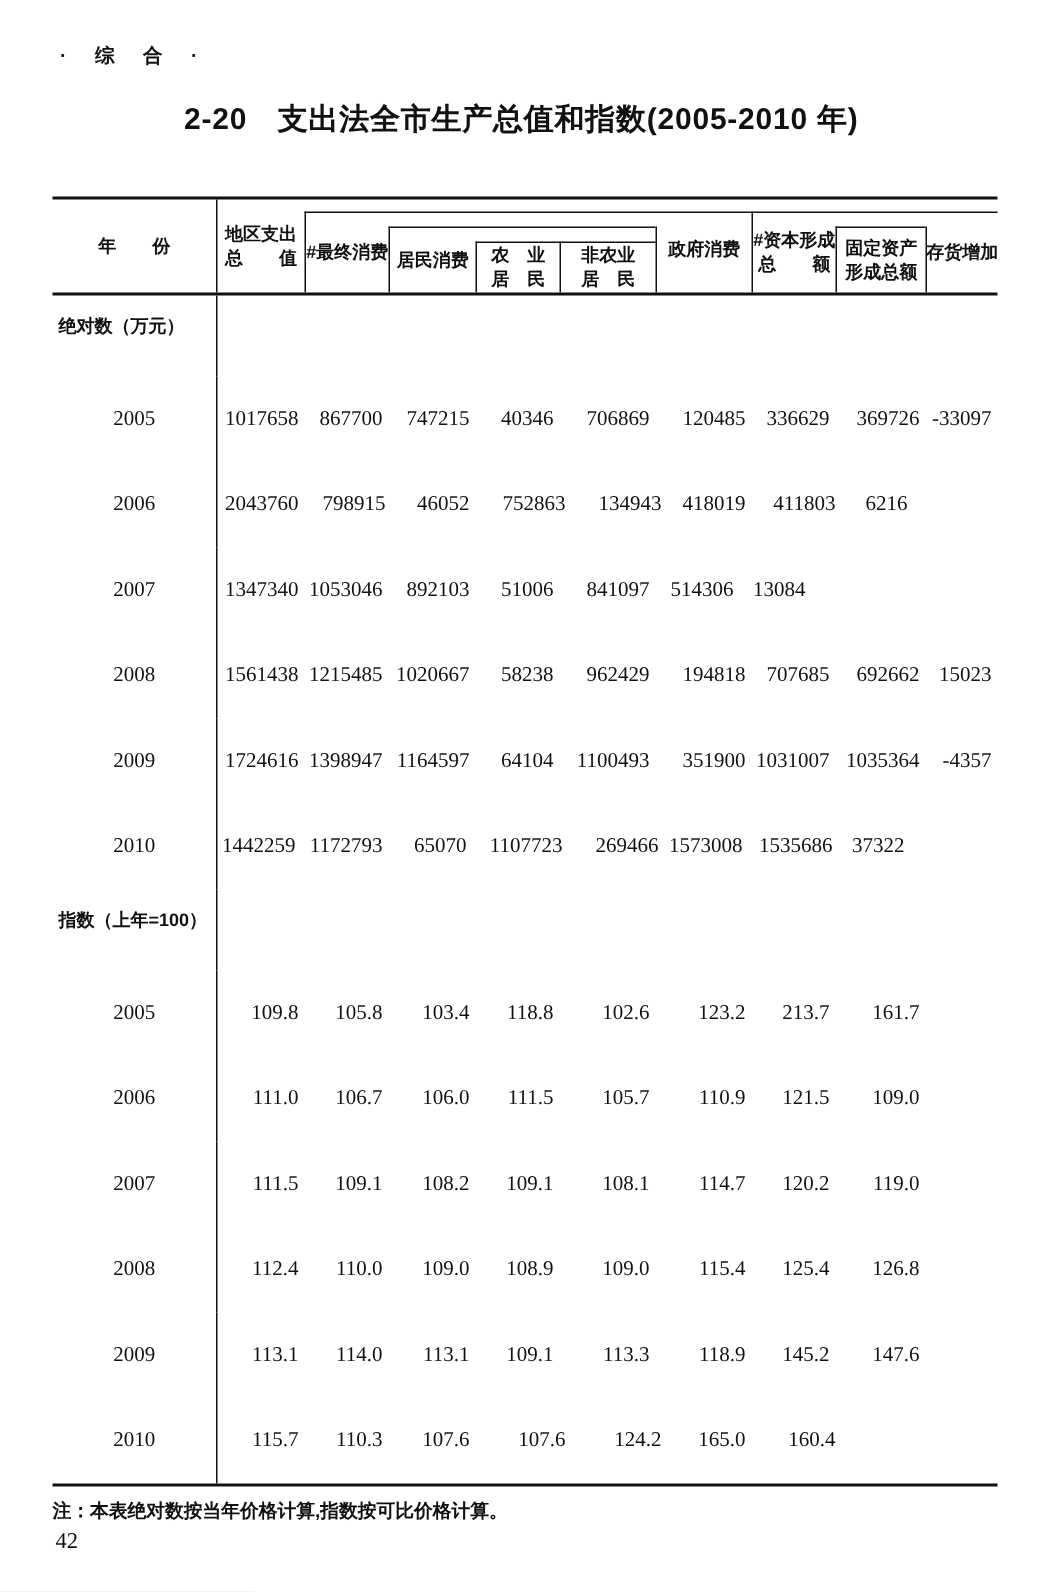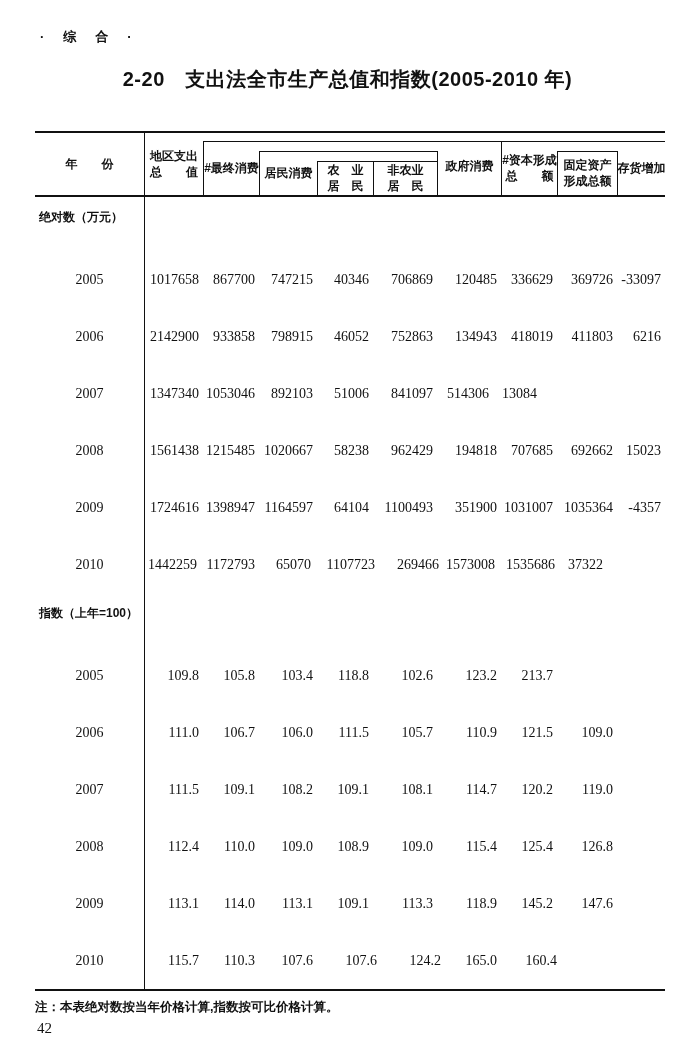--- a/index.html
+++ b/index.html
@@ -106,22 +106,21 @@
           <div class="cell" style="width: 58px;">747215</div>
           <div class="cell" style="width: 56px;">40346</div>
           <div class="cell" style="width: 64px;">706869</div>
           <div class="cell" style="width: 64px;">120485</div>
           <div class="cell" style="width: 56px;">336629</div>
           <div class="cell" style="width: 60px;">369726</div>
           <div class="cell" style="width: 48px;">-33097</div>
         </div>
         <div class="row data-row">
           <div class="year-cell">2006</div>
-          <div class="cell" style="width: 58px;">2142900</div>
-          <div class="cell" style="width: 56px;">933858</div>
+          <div class="cell" style="width: 58px;">2043760</div>
           <div class="cell" style="width: 58px;">798915</div>
           <div class="cell" style="width: 56px;">46052</div>
           <div class="cell" style="width: 64px;">752863</div>
           <div class="cell" style="width: 64px;">134943</div>
           <div class="cell" style="width: 56px;">418019</div>
           <div class="cell" style="width: 60px;">411803</div>
           <div class="cell" style="width: 48px;">6216</div>
         </div>
         <div class="row data-row">
           <div class="year-cell">2007</div>
@@ -174,20 +173,21 @@
         </div>
         <div class="row data-row">
           <div class="year-cell">2005</div>
           <div class="cell" style="width: 58px;">109.8</div>
           <div class="cell" style="width: 56px;">105.8</div>
           <div class="cell" style="width: 58px;">103.4</div>
           <div class="cell" style="width: 56px;">118.8</div>
           <div class="cell" style="width: 64px;">102.6</div>
           <div class="cell" style="width: 64px;">123.2</div>
           <div class="cell" style="width: 56px;">213.7</div>
+          <div class="cell" style="width: 60px;">161.7</div>
           <div class="cell" style="width: 48px;"></div>
         </div>
         <div class="row data-row">
           <div class="year-cell">2006</div>
           <div class="cell" style="width: 58px;">111.0</div>
           <div class="cell" style="width: 56px;">106.7</div>
           <div class="cell" style="width: 58px;">106.0</div>
           <div class="cell" style="width: 56px;">111.5</div>
           <div class="cell" style="width: 64px;">105.7</div>
           <div class="cell" style="width: 64px;">110.9</div>

